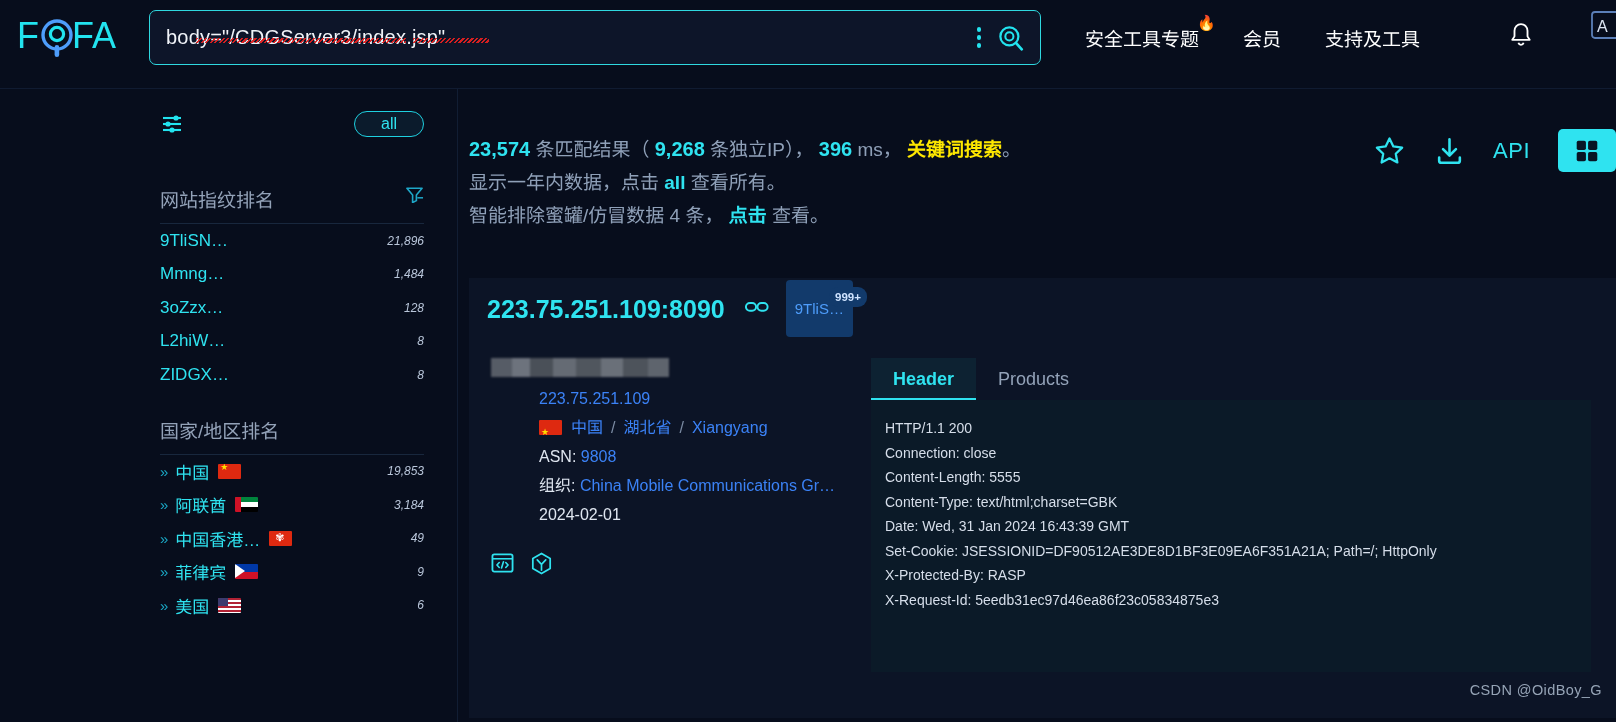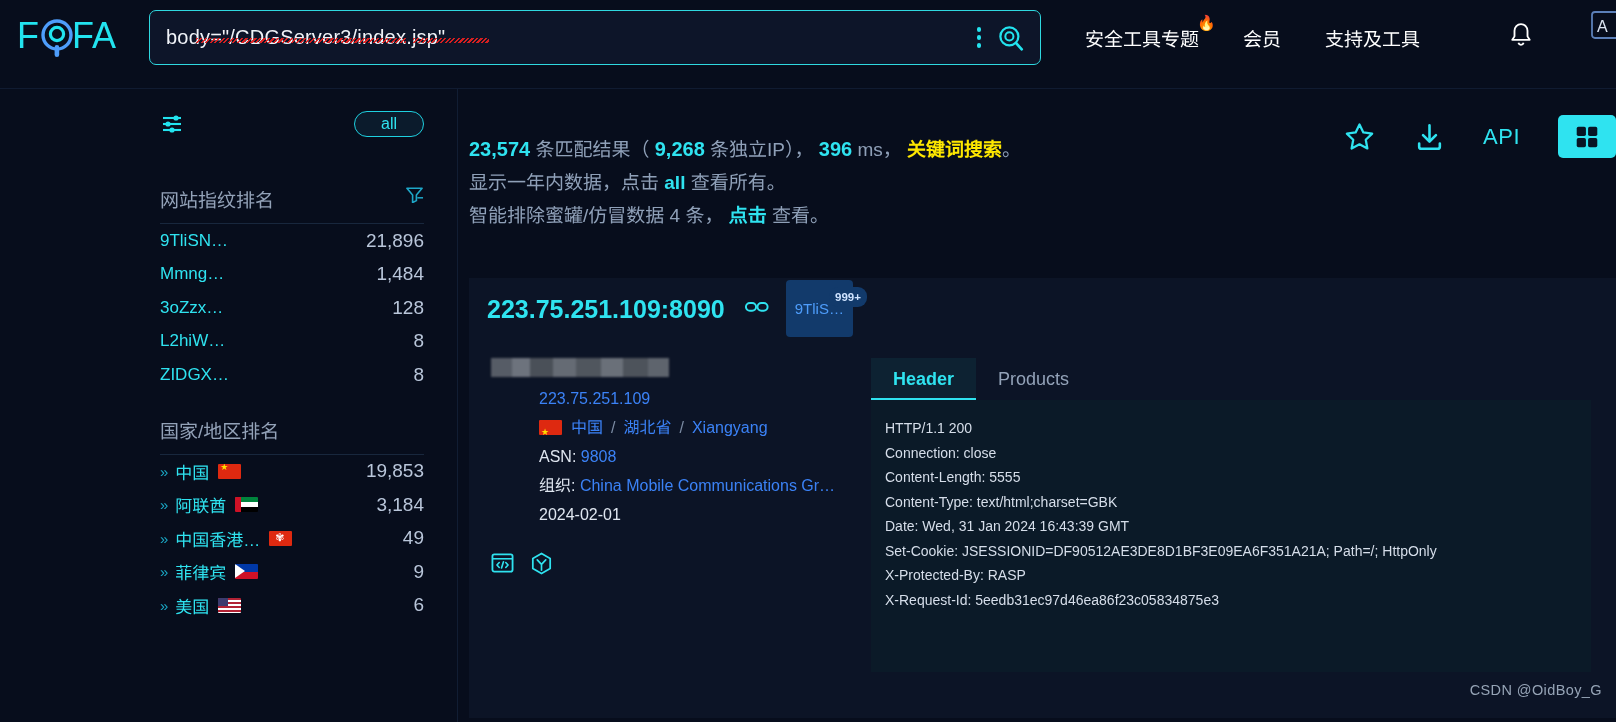--- a/index.html
+++ b/index.html
@@ -94,21 +94,21 @@
     display:flex; align-items:flex-start; justify-content:space-between;
     font-size:19px; color:#93a2b8; padding-bottom:11px;
   }
   .sb-head .funnel { cursor:pointer; }
   .sb-rule { height:1px; background:#18273d; width:264px; }
   .sb-row {
     display:flex; align-items:center;
     height:33.5px; font-size:17px;
   }
   .sb-row .lbl { color:#2fe3f0; cursor:pointer; white-space:nowrap; overflow:hidden; }
-  .sb-row .val { margin-left:auto; color:#b9c6da; font-size:19px; }
+  .sb-row .val { margin-left:auto; color:#b9c6da; font-size:12px;font-style:italic; }
   .chev { color:#1aa7c4; font-size:15px; margin-right:9px; letter-spacing:-2px; }
   .flag {
     display:inline-block; width:23px; height:15px; margin-left:9px;
     border-radius:1px; vertical-align:middle; position:relative; overflow:hidden;
     flex:0 0 auto;
   }
   .f-cn { background:#de2910; }
   .f-cn::after{content:"★";position:absolute;left:2px;top:-2px;color:#ffde00;font-size:9px;}
   .f-ae { background:linear-gradient(#00843d 0 33.3%,#fff 33.3% 66.6%,#000 66.6%); }
   .f-ae::before{content:"";position:absolute;left:0;top:0;width:6px;height:100%;background:#ce1126;}
@@ -122,22 +122,22 @@
   
   .main { position:absolute; left:459px; top:89px; width:1157px; height:633px; }
   .results-bar { padding:44px 0 0 10px; position:relative; }
   .rline { font-size:19px; color:#8fa0b8; line-height:33px; white-space:nowrap; }
   .num { color:#2fe3f0; font-weight:bold; font-size:20px; }
   .kw  { color:#ffe800; font-weight:bold; }
   .lk  { color:#2fe3f0; font-weight:bold; cursor:pointer; }
   .lk2 { color:#2fe3f0; font-weight:bold; cursor:pointer; }
 
   .tools {
-    position:absolute; right:0; top:26px;
-    display:flex; align-items:center; gap:38px;justify-content:center;
+    position:absolute; right:0; top:40px;
+    display:flex; align-items:center; gap:28px;justify-content:center;
   }
   .tool { cursor:pointer; color:#2fe3f0; display:flex; align-items:center; }
   .api-txt { font-size:22px; color:#2fe3f0; letter-spacing:.5px; }
   .gridbtn {
     width:58px; height:43px; background:#2fe3f0; border-radius:5px;
     display:flex; align-items:center; justify-content:center; cursor:pointer;
   }
 
   
   .card {

